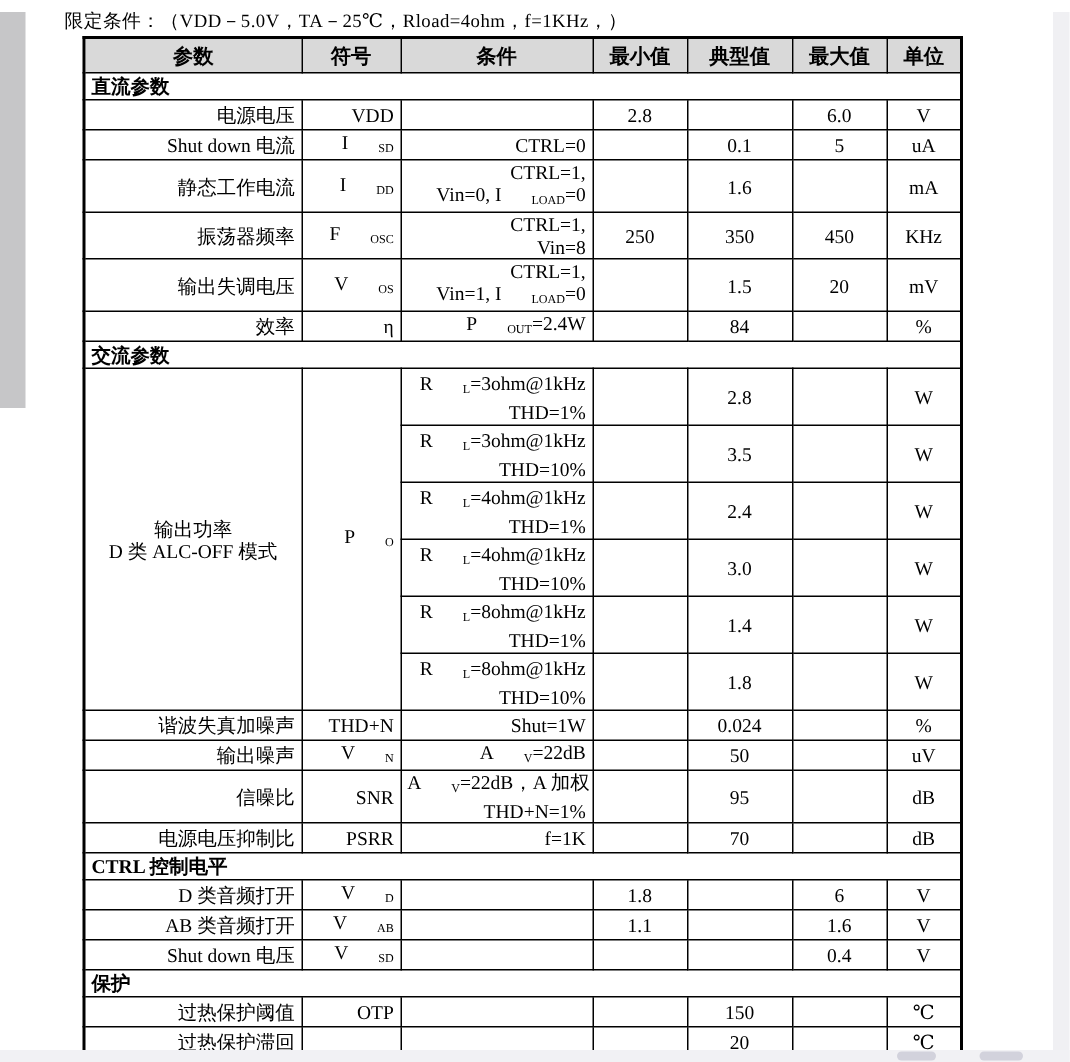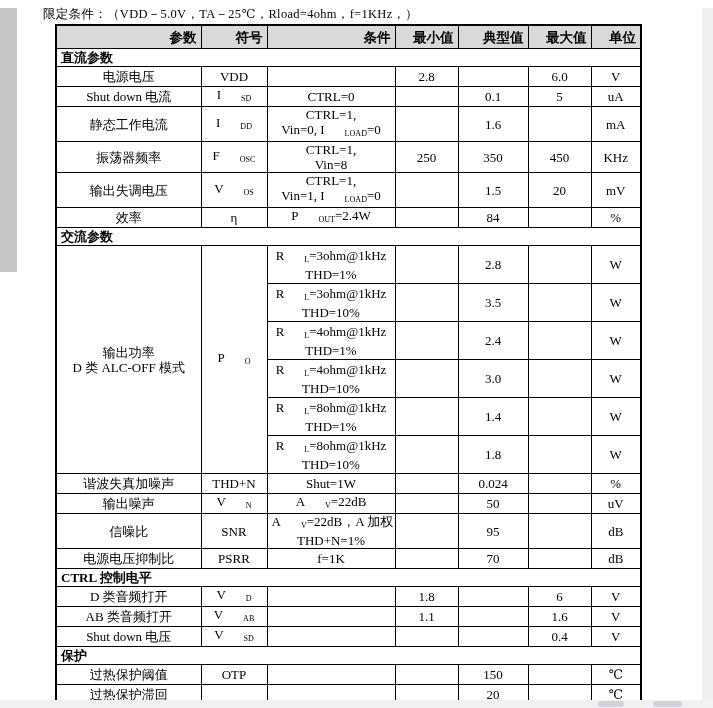--- a/index.html
+++ b/index.html
@@ -16,24 +16,24 @@
     position:absolute;left:55px;top:24px;width:585px;
     border-collapse:collapse;table-layout:fixed;
     border:2px solid #000;
     font-size:13px;
   }
   table.spec th,table.spec td{
     border:1px solid #000;padding:0 4px;overflow:hidden;vertical-align:middle;
     line-height:15px;
   }
   table.spec th{
-    background:#d9d9d9;font-weight:bold;text-align:right;height:22px;font-size:13.5px;
+    background:#d9d9d9;font-weight:bold;text-align:center;height:22px;font-size:13.5px;
   }
   td.section{font-weight:bold;text-align:left;height:17px;}
-  td.param,td.symbol,td.cond{text-align:center;}
+  td.param,td.symbol,td.cond{text-align:right;}
   td.val,td.unit{text-align:center;}
   tr.one{height:20px;}
   tr.two{height:31px;}
   tr.po{height:38px;}
   td.param-span{text-align:center;}
   td.param-span div{text-align:center;}
   sub{font-size:0.62em;vertical-align:-0.25em;letter-spacing:0;margin-left:20px;}
   .cond div{white-space:nowrap;}
   
   .left-strip{position:absolute;left:0;top:8px;width:17px;height:264px;background:#c6c6c8;}

